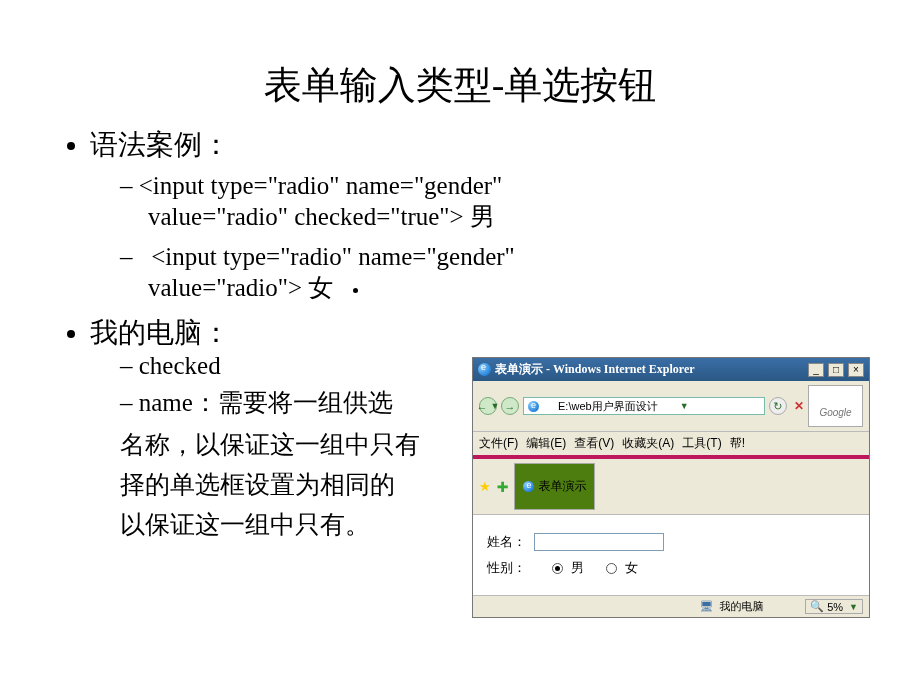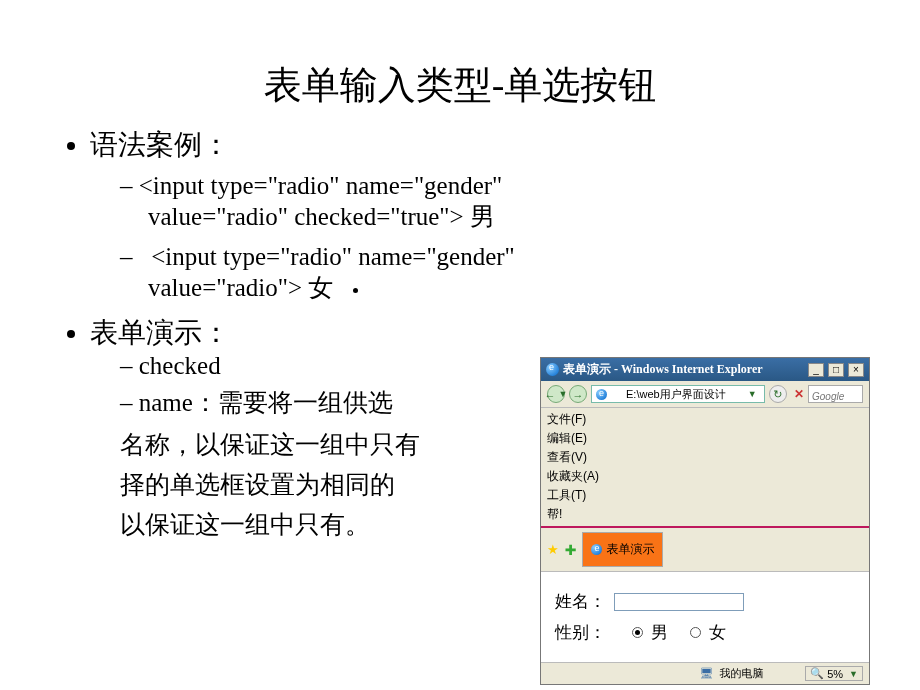--- a/index.html
+++ b/index.html
@@ -34,45 +34,45 @@
     .center-dot { display:inline-block; width:5px; height:5px; background:#000; border-radius:50%; vertical-align:middle; margin-left:20px; }
     .content-row { display:flex; align-items:flex-start; }
     .attr-block { flex:1; }
     .attr-sub { list-style:none; padding-left:30px; }
     .attr-sub li { font-size:25px; margin-bottom:6px; }
     .attr-sub li::before { content:"– "; }
     .attr-desc { font-size:25px; padding-left:30px; line-height:1.6; }
 
     
     .ie-window {
-      width: 330px;
+      width: 398px;
       border: 1px solid #777;
       background: #ece9d8;
       font-family: "SimSun","Tahoma",sans-serif;
       font-size: 12px;
       margin-left: 5px;
       margin-top: 5px;
     }
     .ie-title {
       background: linear-gradient(#3a6ea5,#2a5885);
       color:#fff; padding:3px 5px; display:flex; align-items:center; gap:4px;
     }
     .ie-title .txt { flex:1; font-weight:bold; font-family:"SimSun",Tahoma; font-size:12px;}
     .wbtn { width:16px; height:14px; background:#ece9d8; border:1px solid #888; font-size:10px; text-align:center; line-height:12px; color:#000;}
     .ie-nav { background:#ece9d8; padding:4px 6px; display:flex; align-items:center; gap:4px; border-bottom:1px solid #bbb; }
     .nav-btn { width:18px; height:18px; border-radius:50%; background:#cfe8c8; border:1px solid #7a7; display:flex; align-items:center; justify-content:center; font-size:11px; color:#2a6d2a;}
     .addr { flex:1; background:#fff; border:1px solid #7ba; padding:2px 4px; height:18px; display:flex; align-items:center; gap:19px; font-size:11px;}
-    .search { width:55px; background:#fff; border:1px solid #aaa; padding:4px 3px; height:18px; font-size:10px; color:#777; font-style:italic;}
-    .ie-menu { background:#ece9d8; padding:3px 6px; border-bottom:2px solid #be185d; font-size:12px; display:flex; gap:2px;flex-direction:column;}
+    .search { width:55px; background:#fff; border:1px solid #aaa; padding:20px 3px; height:18px; font-size:10px; color:#777; font-style:italic;text-align:center;}
+    .ie-menu { background:#ece9d8; padding:3px 6px; border-bottom:4px solid #be185d; font-size:12px; display:flex; gap:2px;}
     .ie-menu span { margin-right:6px; }
     .ie-toolbar { background:#ece9d8; padding:4px 6px; border-bottom:1px solid #bbb; display:flex; align-items:center; gap:6px;}
     .plus-icon { color:#3a3; font-size:14px;}
-    .tab { background:#f97316; border:1px solid #aaa; padding:8px 8px; display:flex; align-items:center; gap:4px;}
+    .tab { background:#4d7c0f; border:1px solid #aaa; padding:14px 8px; display:flex; align-items:center; gap:4px;}
     .ie-body { background:#fff; padding:10px 14px; border-bottom:1px solid #bbb;}
-    .form-row { margin:8px 0; display:flex; align-items:center; gap:8px; font-size:17px;}
+    .form-row { margin:8px 0; display:flex; align-items:center; gap:8px; font-size:13px;}
     .txtfld { width:130px; height:18px; border:1px solid #7f9db9; background:#fff;}
     .radio { width:11px; height:11px; border-radius:50%; border:1px solid #555; display:inline-flex; align-items:center; justify-content:center; background:#fff;}
     .radio.sel::after { content:""; width:5px; height:5px; border-radius:50%; background:#000; display:block;}
     .ie-status { background:#ece9d8; padding:3px 6px; display:flex; align-items:center; font-size:11px; gap:6px;}
     .status-sep { flex:1; }
     .zoom-box { border:1px solid #aaa; padding:0 4px; display:flex; align-items:center; gap:3px;}
     .ie-logo { width:13px; height:13px; display:inline-block; background:radial-gradient(circle at 30% 30%,#8cf,#06c); border-radius:50%; position:relative;}
     .ie-logo::after { content:"e"; position:absolute; color:#fff; font-size:9px; top:-1px; left:3px; font-family:Arial;}
     .drop-arrow { font-size:9px; color:#2a6d2a; margin-left:3px;}
     .x-btn { color:#c33; font-weight:bold; font-size:12px; margin-left:3px;}
@@ -94,21 +94,21 @@
           <span>&lt;input type="radio" name="gender"</span>
           <span class="cont roman">value="radio" checked="true"&gt; 男</span>
         </li>
         <li class="dash roman">
           &nbsp;&nbsp;<span>&lt;input type="radio" name="gender"</span>
           <span class="cont roman"><span>value="radio"&gt;  女</span><span class="center-dot"></span></span>
         </li>
       </ul>
     </li>
     <li>
-      <span>表单演示：</span>
+      <span>我的电脑：</span>
       <div class="content-row">
         <div class="attr-block">
           <ul class="attr-sub">
             <li class="roman">checked</li>
             <li><span class="roman">name：</span><span>需要将一组供选</span></li>
           </ul>
           <div class="attr-desc">
             <div>名称，以保证这一组中只有</div>
             <div>择的单选框设置为相同的</div>
             <div>以保证这一组中只有。</div>

